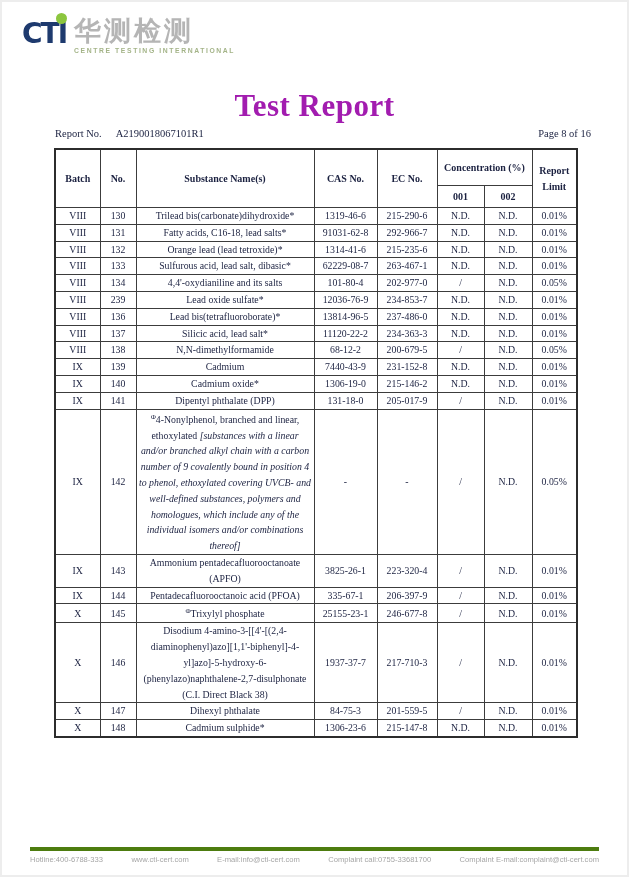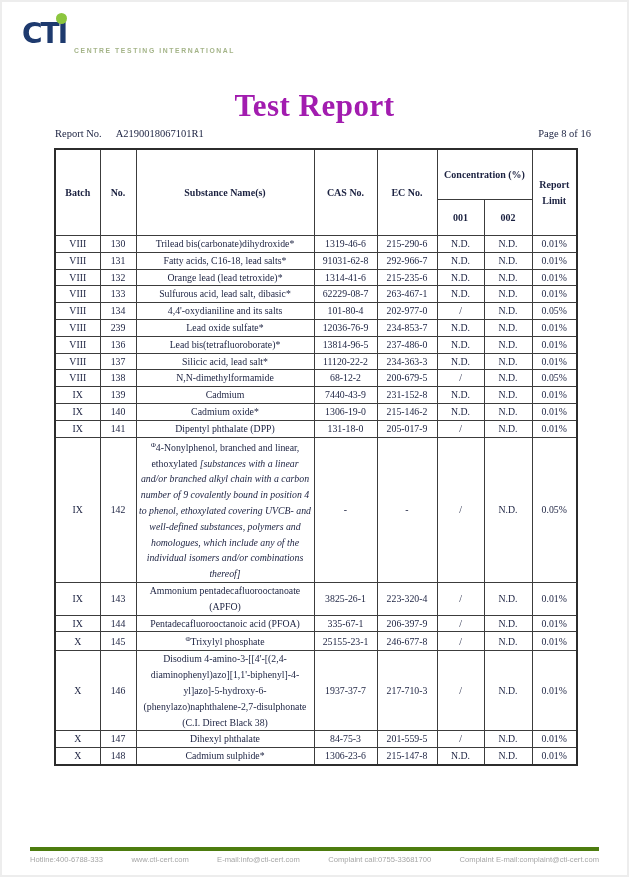--- a/index.html
+++ b/index.html
@@ -43,21 +43,21 @@
   table.report{
     position:absolute;left:54px;top:148px;width:522px;
     border-collapse:collapse;table-layout:fixed;
   }
   table.report th, table.report td{
     border:1px solid #3c3c3c;text-align:center;vertical-align:middle;
     font-size:9.8px;line-height:15.8px;padding:0 2px;color:#1b2140;
     word-wrap:break-word;
   }
   table.report{border:2px solid #2c2c2c;}
-  table.report thead th{font-size:10px;font-weight:bold;padding:8px 1px;}
+  table.report thead th{font-size:10px;font-weight:bold;padding:1px 1px;}
   tr.head-top th{height:33px;}
   tr.head-sub th{height:19px;}
   td.name-cell sup, th sup{font-size:7px;}
   td.name-cell sup{vertical-align:super;}
   td.name-cell i{font-style:italic;}
   col.c-batch{width:45px;} col.c-no{width:36px;} col.c-name{width:178px;}
   col.c-cas{width:63px;} col.c-ec{width:60px;} col.c-001{width:47px;}
   col.c-002{width:48px;} col.c-limit{width:45px;}
   
   .footer{
@@ -69,20 +69,21 @@
 </style>
 </head>
 <body>
 
 <div class="logo">
   <div class="cti-wrap">
     <span class="cti-text">CTI</span>
     <span class="cti-dot"></span>
   </div>
   <div class="logo-right">
+    <div class="logo-cn">华测检测</div>
     <div class="logo-tagline">CENTRE TESTING INTERNATIONAL</div>
   </div>
 </div>
 
 <div class="title">Test Report</div>
 
 <div class="report-line">
   <span class="label">Report No.</span>
   <span>A2190018067101R1</span>
   <span class="page">Page 8 of 16</span>

